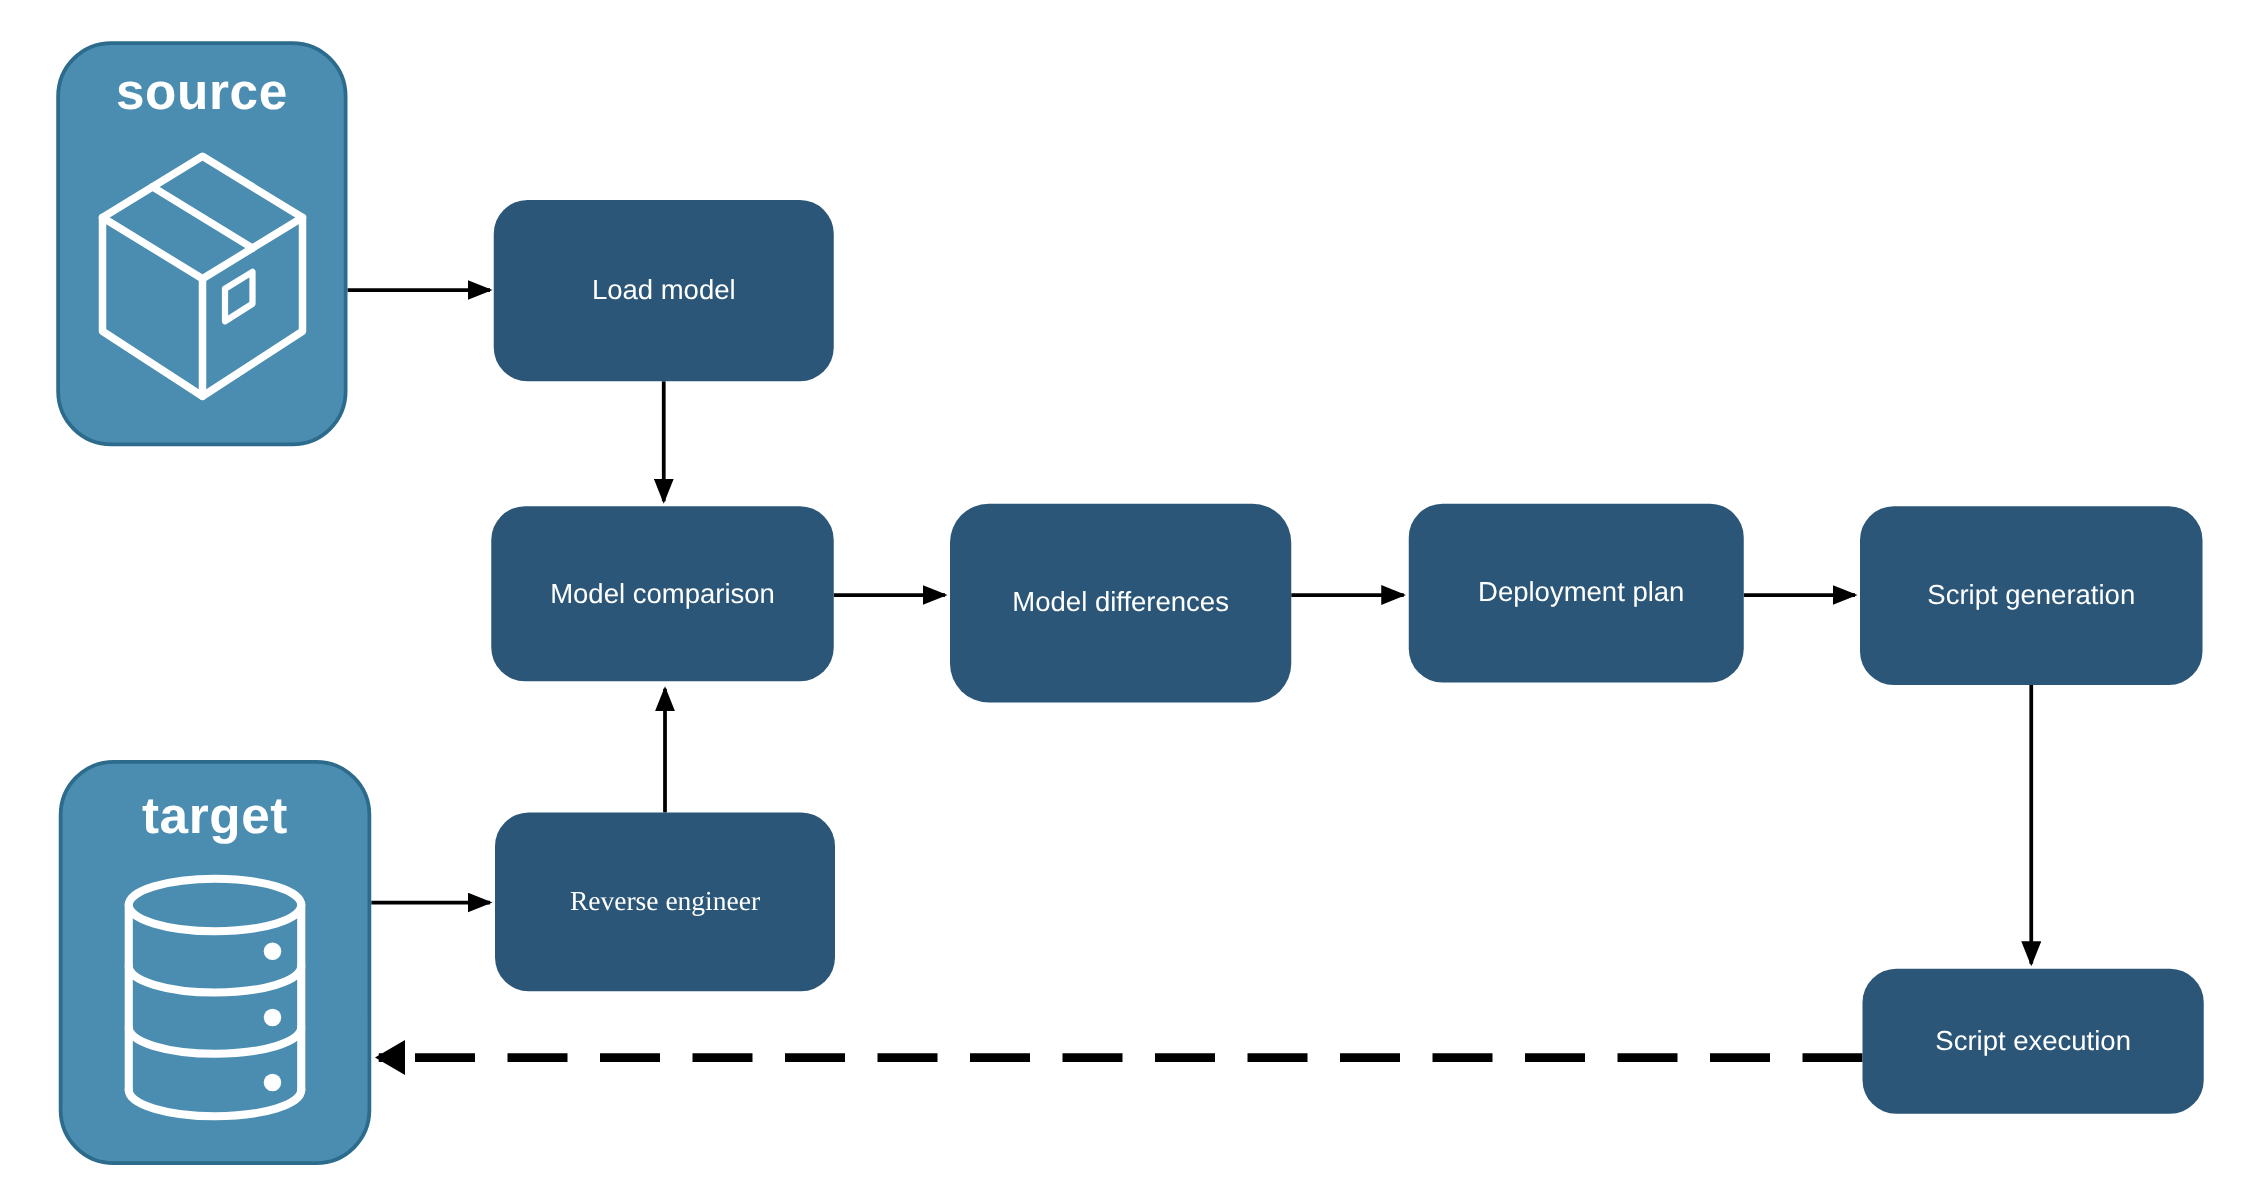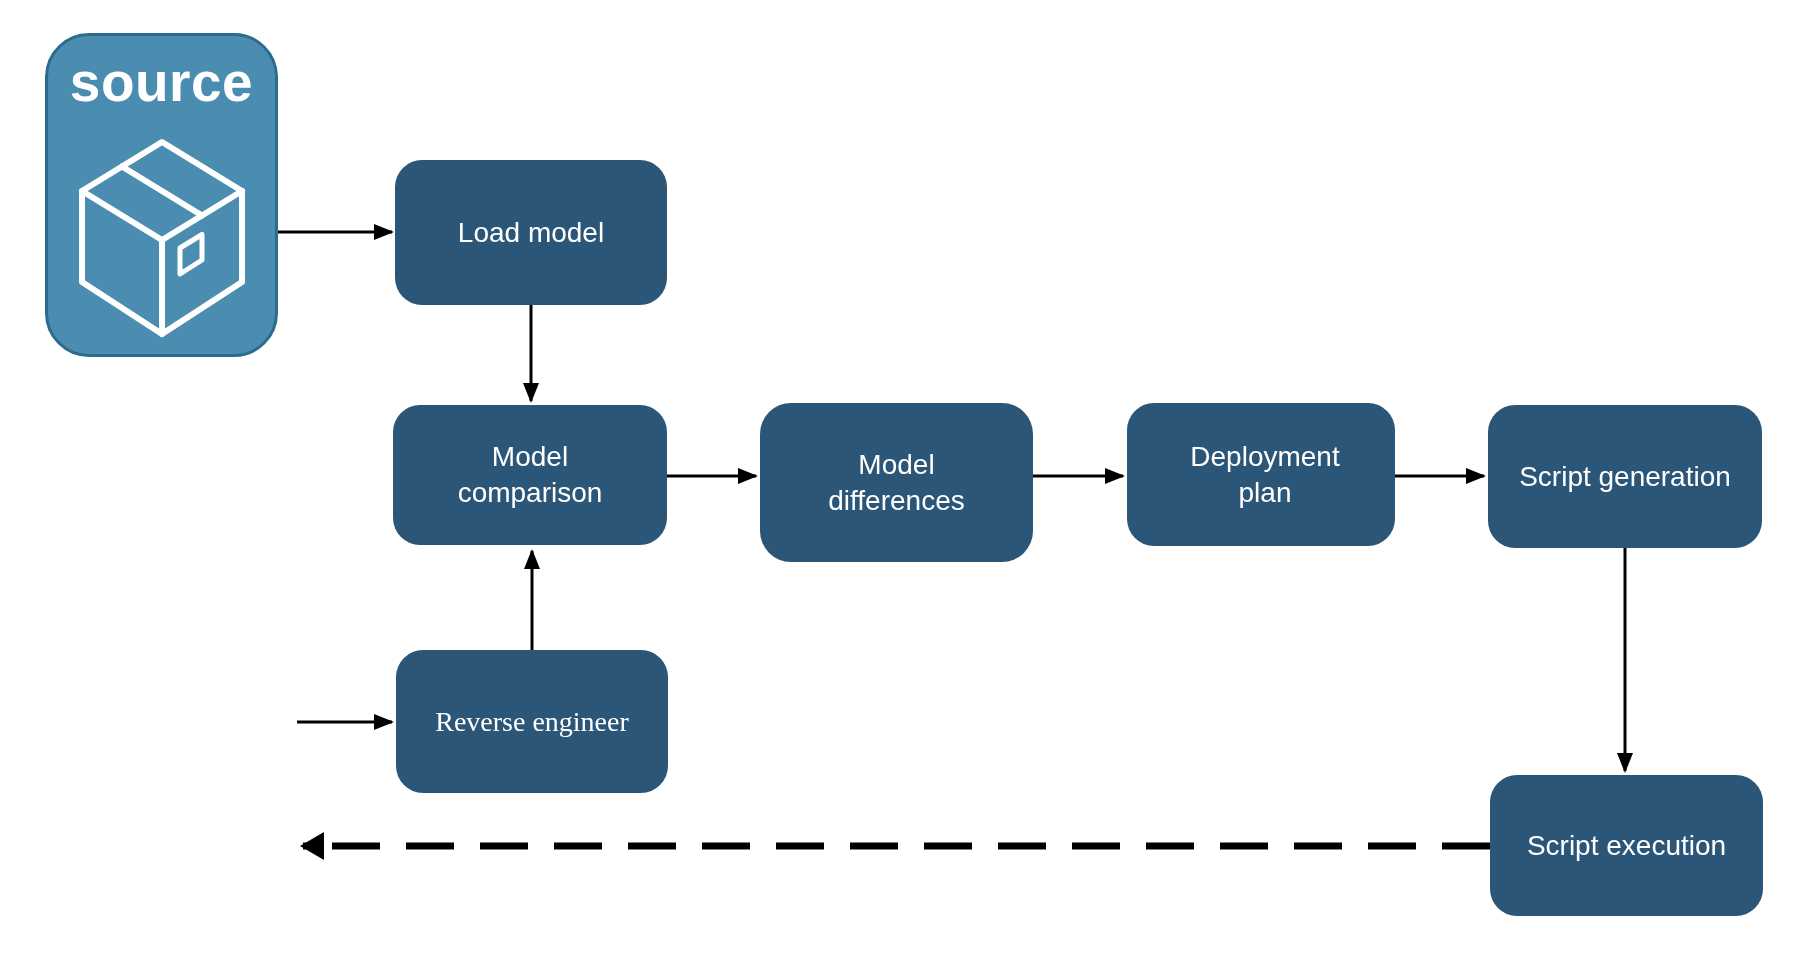--- a/index.html
+++ b/index.html
@@ -25,44 +25,44 @@
   .arrowhead{fill:var(--arrow);}
 
   
   .node{
     position:absolute;
     background:var(--node-fill);
     color:var(--text);
     border-radius:27px;
     display:flex;align-items:center;justify-content:center;
     text-align:center;
-    font-size:28px;line-height:1.28;font-weight:400;
+    font-size:22px;line-height:1.28;font-weight:400;
     padding:0 28px;
   }
   .n-load-model      {left:395px; top:160px; width:272px; height:145px;}
   .n-model-comparison{left:393px; top:405px; width:274px; height:140px;}
   .n-model-differences{left:760px; top:403px; width:273px; height:159px;border-radius:31px;}
   .n-deployment-plan {left:1127px;top:403px; width:268px; height:143px;padding-left:36px;}
   .n-script-generation{left:1488px;top:405px; width:274px; height:143px;}
   .n-reverse-engineer{left:396px; top:650px; width:272px; height:143px;font-family:Liberation Serif, serif;}
-  .n-script-execution{left:1490px;top:775px; width:273px; height:141px;}
+  .n-script-execution{left:1490px;top:775px; width:273px; height:116px;}
 
   
   .endpoint{
     position:absolute;
     background:var(--endpoint-fill);
     border:3px solid var(--endpoint-border);
     border-radius:44px;
     display:flex;flex-direction:column;align-items:center;
     color:var(--text);
   }
   .ep-source{left:45px;top:33px;width:233px;height:324px;padding-top:14px;}
   .ep-target{left:47px;top:608px;width:250px;height:324px;padding-top:18px;}
   .ep-label{
-    font-size:55px;font-weight:700;letter-spacing:0.5px;
+    font-size:41px;font-weight:700;letter-spacing:0.5px;
   }
   .ep-icon{margin-top:22px;flex:0 0 auto;}
   .ep-icon svg{display:block;}
   .icon-stroke{stroke:#FFFFFF;fill:none;stroke-linejoin:round;stroke-linecap:round;}
 </style>
 </head>
 <body>
 
 <div class="canvas">
 
@@ -94,20 +94,40 @@
           <path d="M90,6 L170,55 L90,104 L10,55 Z"></path>
           <path d="M10,55 L10,146 L90,198 L90,104"></path>
           <path d="M170,55 L170,146 L90,198"></path>
           <path d="M50,30.5 L130,79.5"></path>
           <path d="M108,112 L130,98.5 L130,124 L108,138 Z" stroke-width="5"></path>
         </g>
       </svg>
     </div>
   </div>
 
+  <div class="endpoint ep-target">
+    <div class="ep-label">target</div>
+    <div class="ep-icon">
+      <svg width="152" height="200" viewBox="0 0 152 200">
+        <g class="icon-stroke" stroke-width="6.5">
+          <ellipse cx="76" cy="26" rx="69" ry="21"></ellipse>
+          <path d="M7,26 L7,174"></path>
+          <path d="M145,26 L145,174"></path>
+          <path d="M7,75 A69,21 0 0 0 145,75"></path>
+          <path d="M7,124 A69,21 0 0 0 145,124"></path>
+          <path d="M7,174 A69,21 0 0 0 145,174"></path>
+        </g>
+        <g fill="#FFFFFF">
+          <circle cx="122" cy="63" r="7"></circle>
+          <circle cx="122" cy="116" r="7"></circle>
+          <circle cx="122" cy="168" r="7"></circle>
+        </g>
+      </svg>
+    </div>
+  </div>
 
   <div class="node n-load-model">
     <span>Load model</span>
   </div>
   <div class="node n-model-comparison">
     <span>Model comparison</span>
   </div>
   <div class="node n-model-differences">
     <span>Model differences</span>
   </div>

